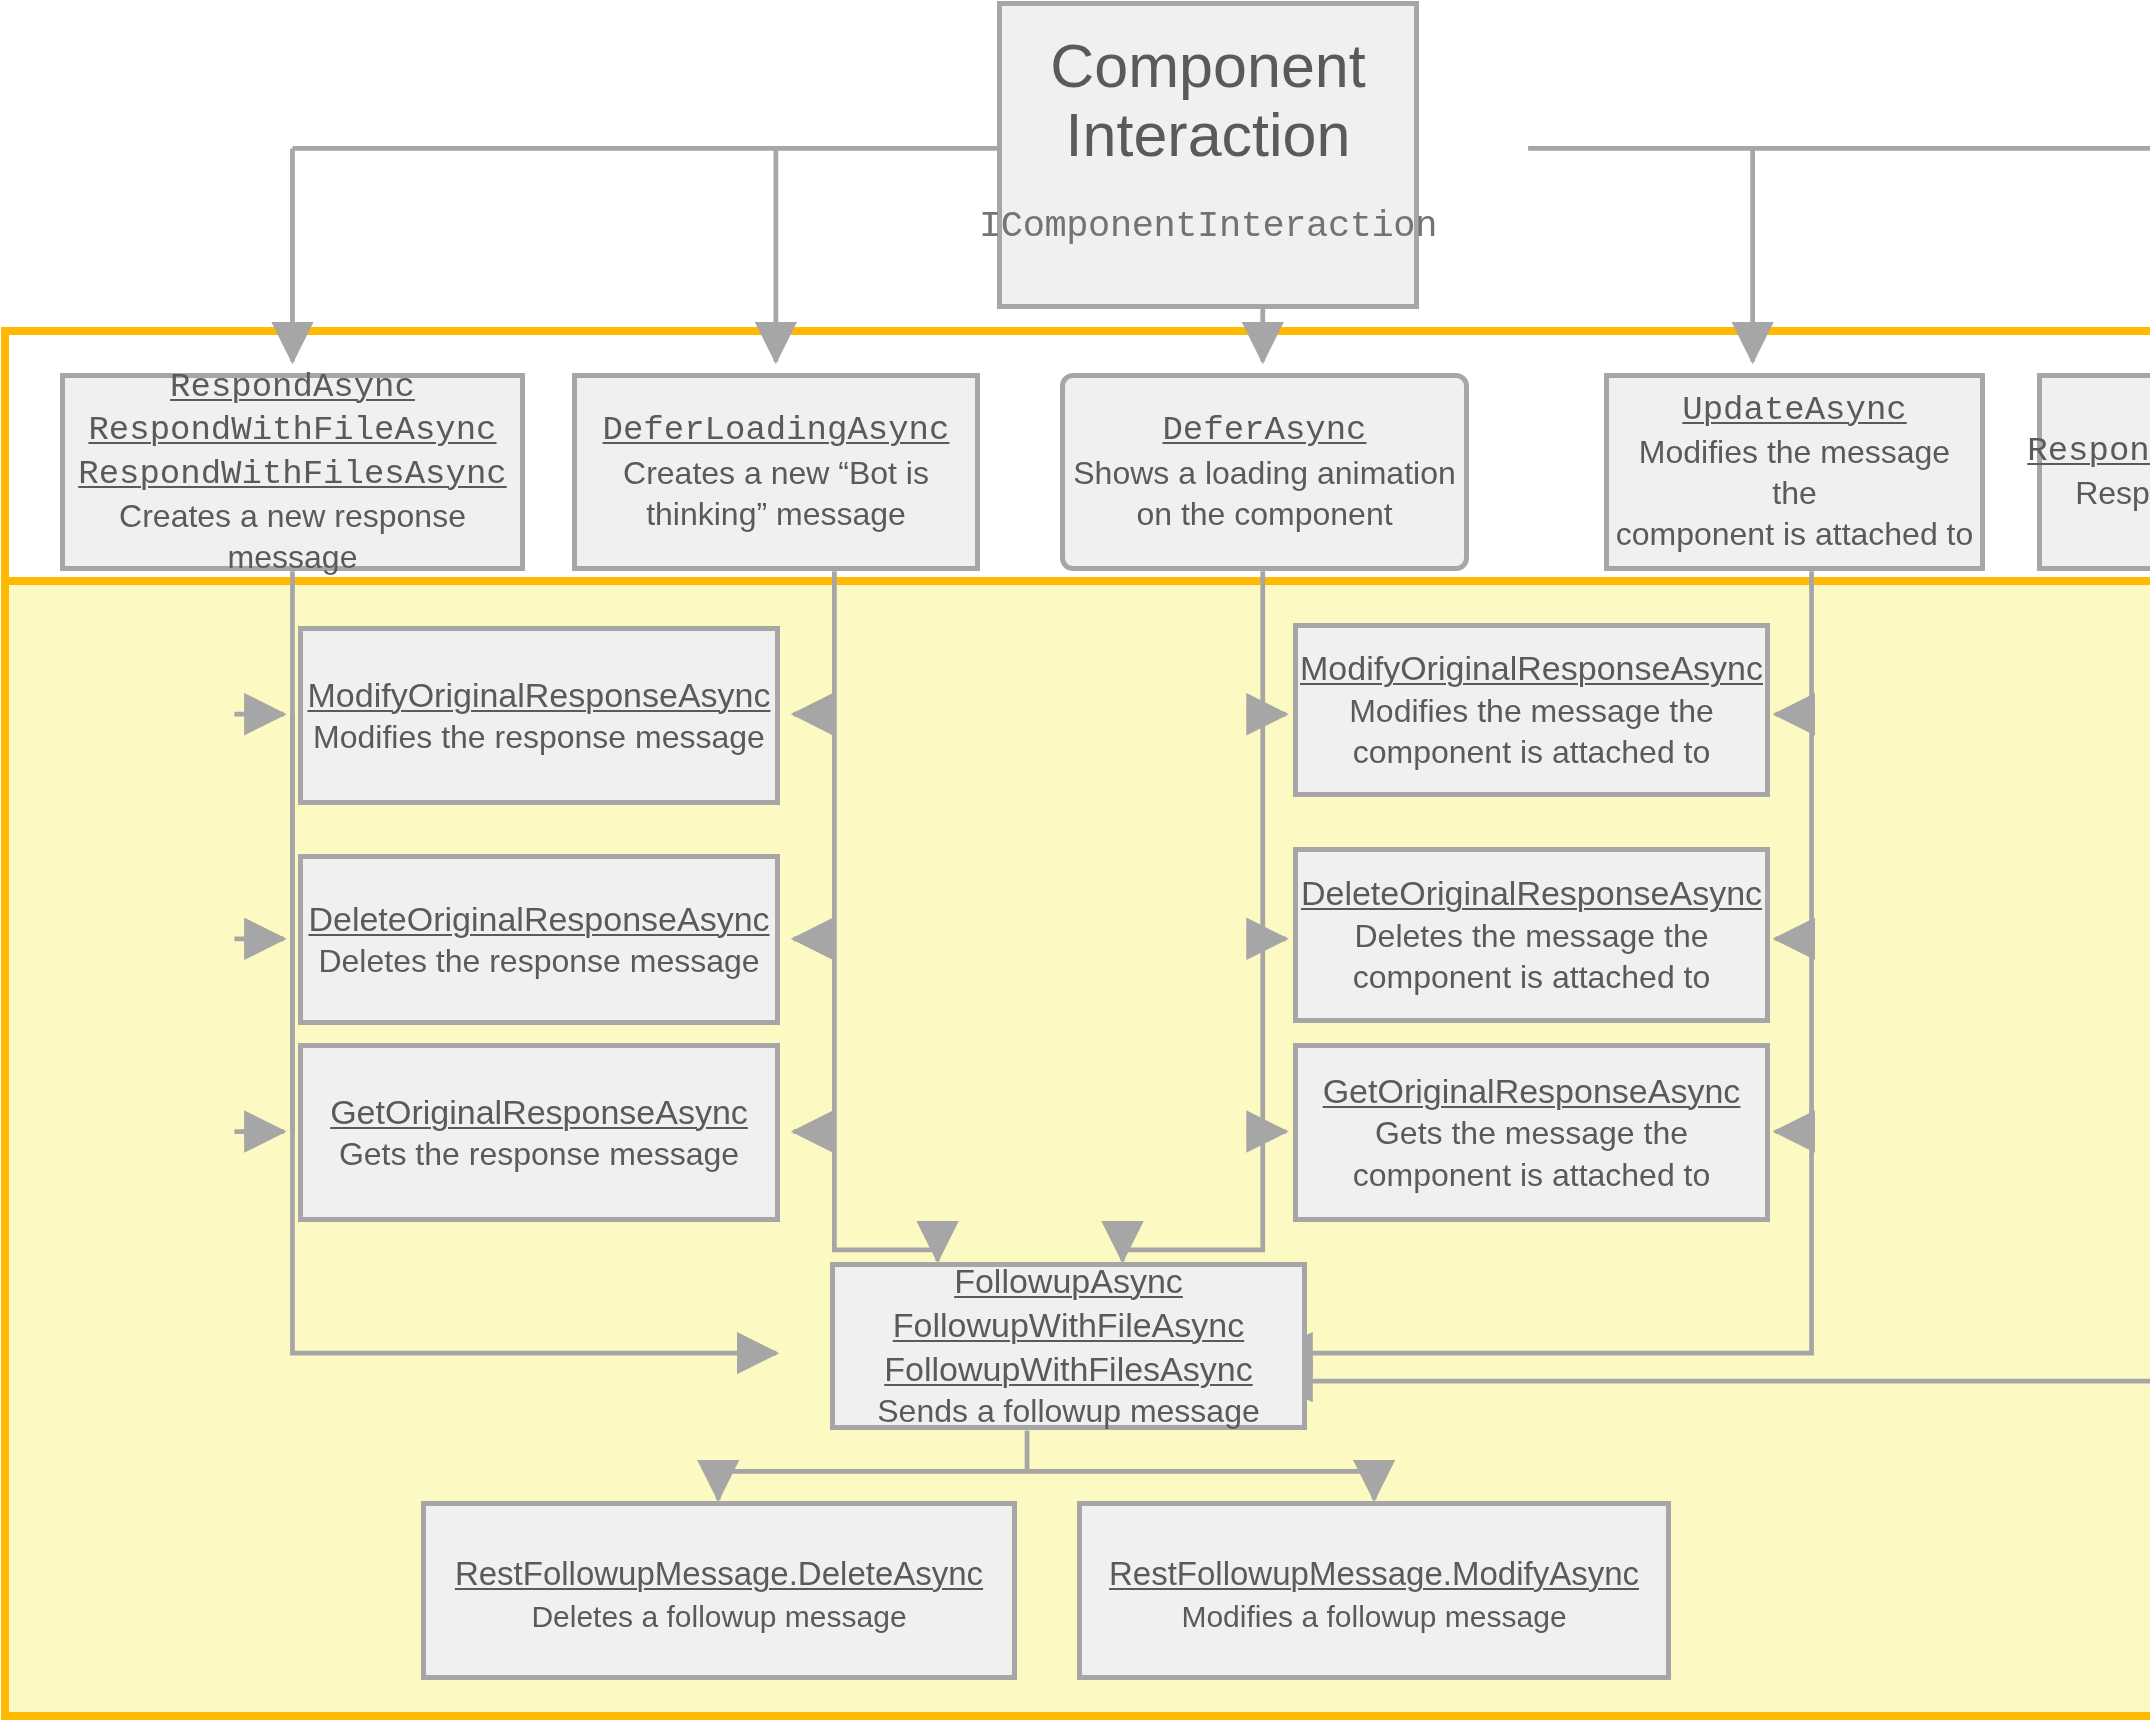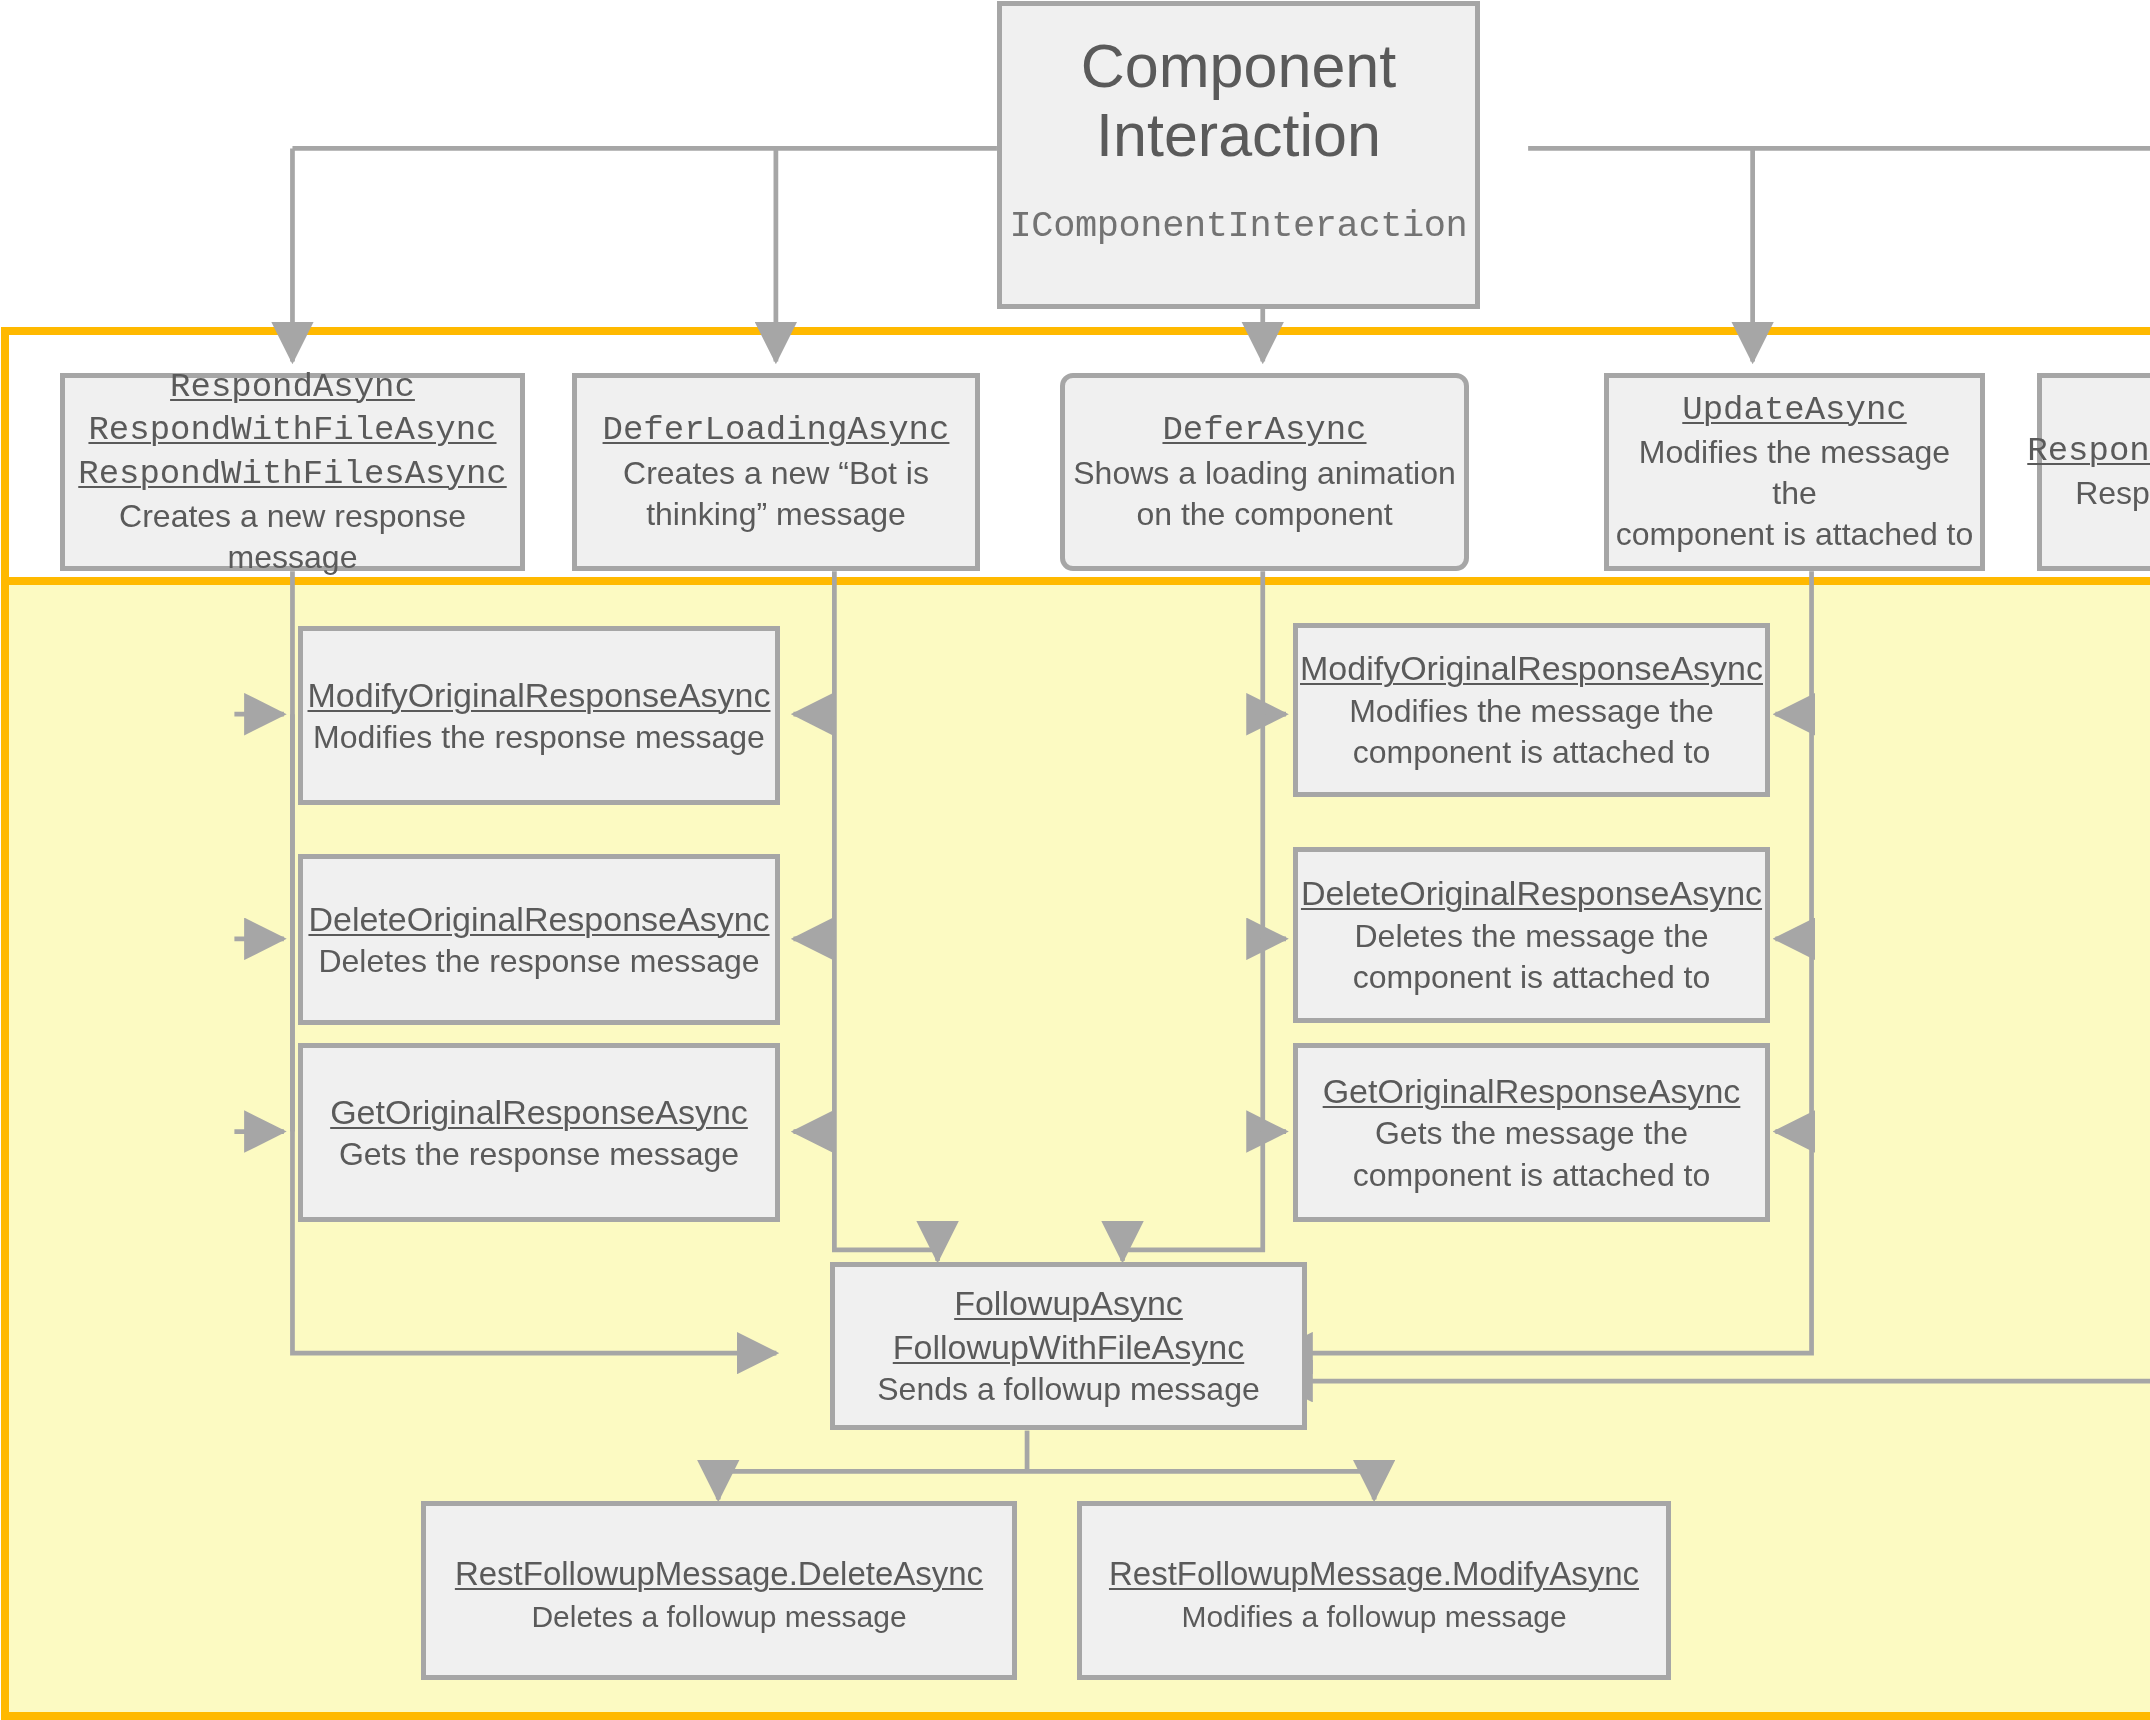--- a/index.html
+++ b/index.html
@@ -24,21 +24,21 @@
     justify-content:center;
     text-align:center;
     color:#5a5a5a;
     padding:2.6px 6px;
   }
   .node .m{ text-decoration:underline; text-underline-offset:2.6px; text-decoration-thickness:2.2px;}
   .node .d{ }
 
   
   #root{
-    left:997px; top:1.3px; width:483px; height:308px;
+    left:997px; top:1.3px; width:422px; height:308px;
     justify-content:flex-start; padding-top:26px;
   }
   #root .title{font-size:61px;line-height:1.12;color:#5a5a5a;}
   #root .iface{
     font-family:"Liberation Mono", monospace;
     font-size:37px;color:#737373;margin-top:36px;letter-spacing:-0.4px;
   }
 
   
   .r1{ top:373px; height:198px; font-size:32px; line-height:1.28;}
@@ -202,20 +202,21 @@
   </div>
   <div class="node cB" id="n-getOrigB">
     <div class="m">GetOriginalResponseAsync</div>
     <div class="d">Gets  the message the</div>
     <div class="d">component is attached to</div>
   </div>
 
   <div class="node" id="n-followup">
     <div class="m">FollowupAsync</div>
     <div class="m">FollowupWithFileAsync</div>
+    <div class="m">FollowupWithFilesAsync</div>
     <div class="d">Sends a followup message</div>
   </div>
 
   <div class="node rest" id="n-restDelete">
     <div class="m">RestFollowupMessage.DeleteAsync</div>
     <div class="d">Deletes a followup message</div>
   </div>
   <div class="node rest" id="n-restModify">
     <div class="m">RestFollowupMessage.ModifyAsync</div>
     <div class="d">Modifies a followup message</div>

